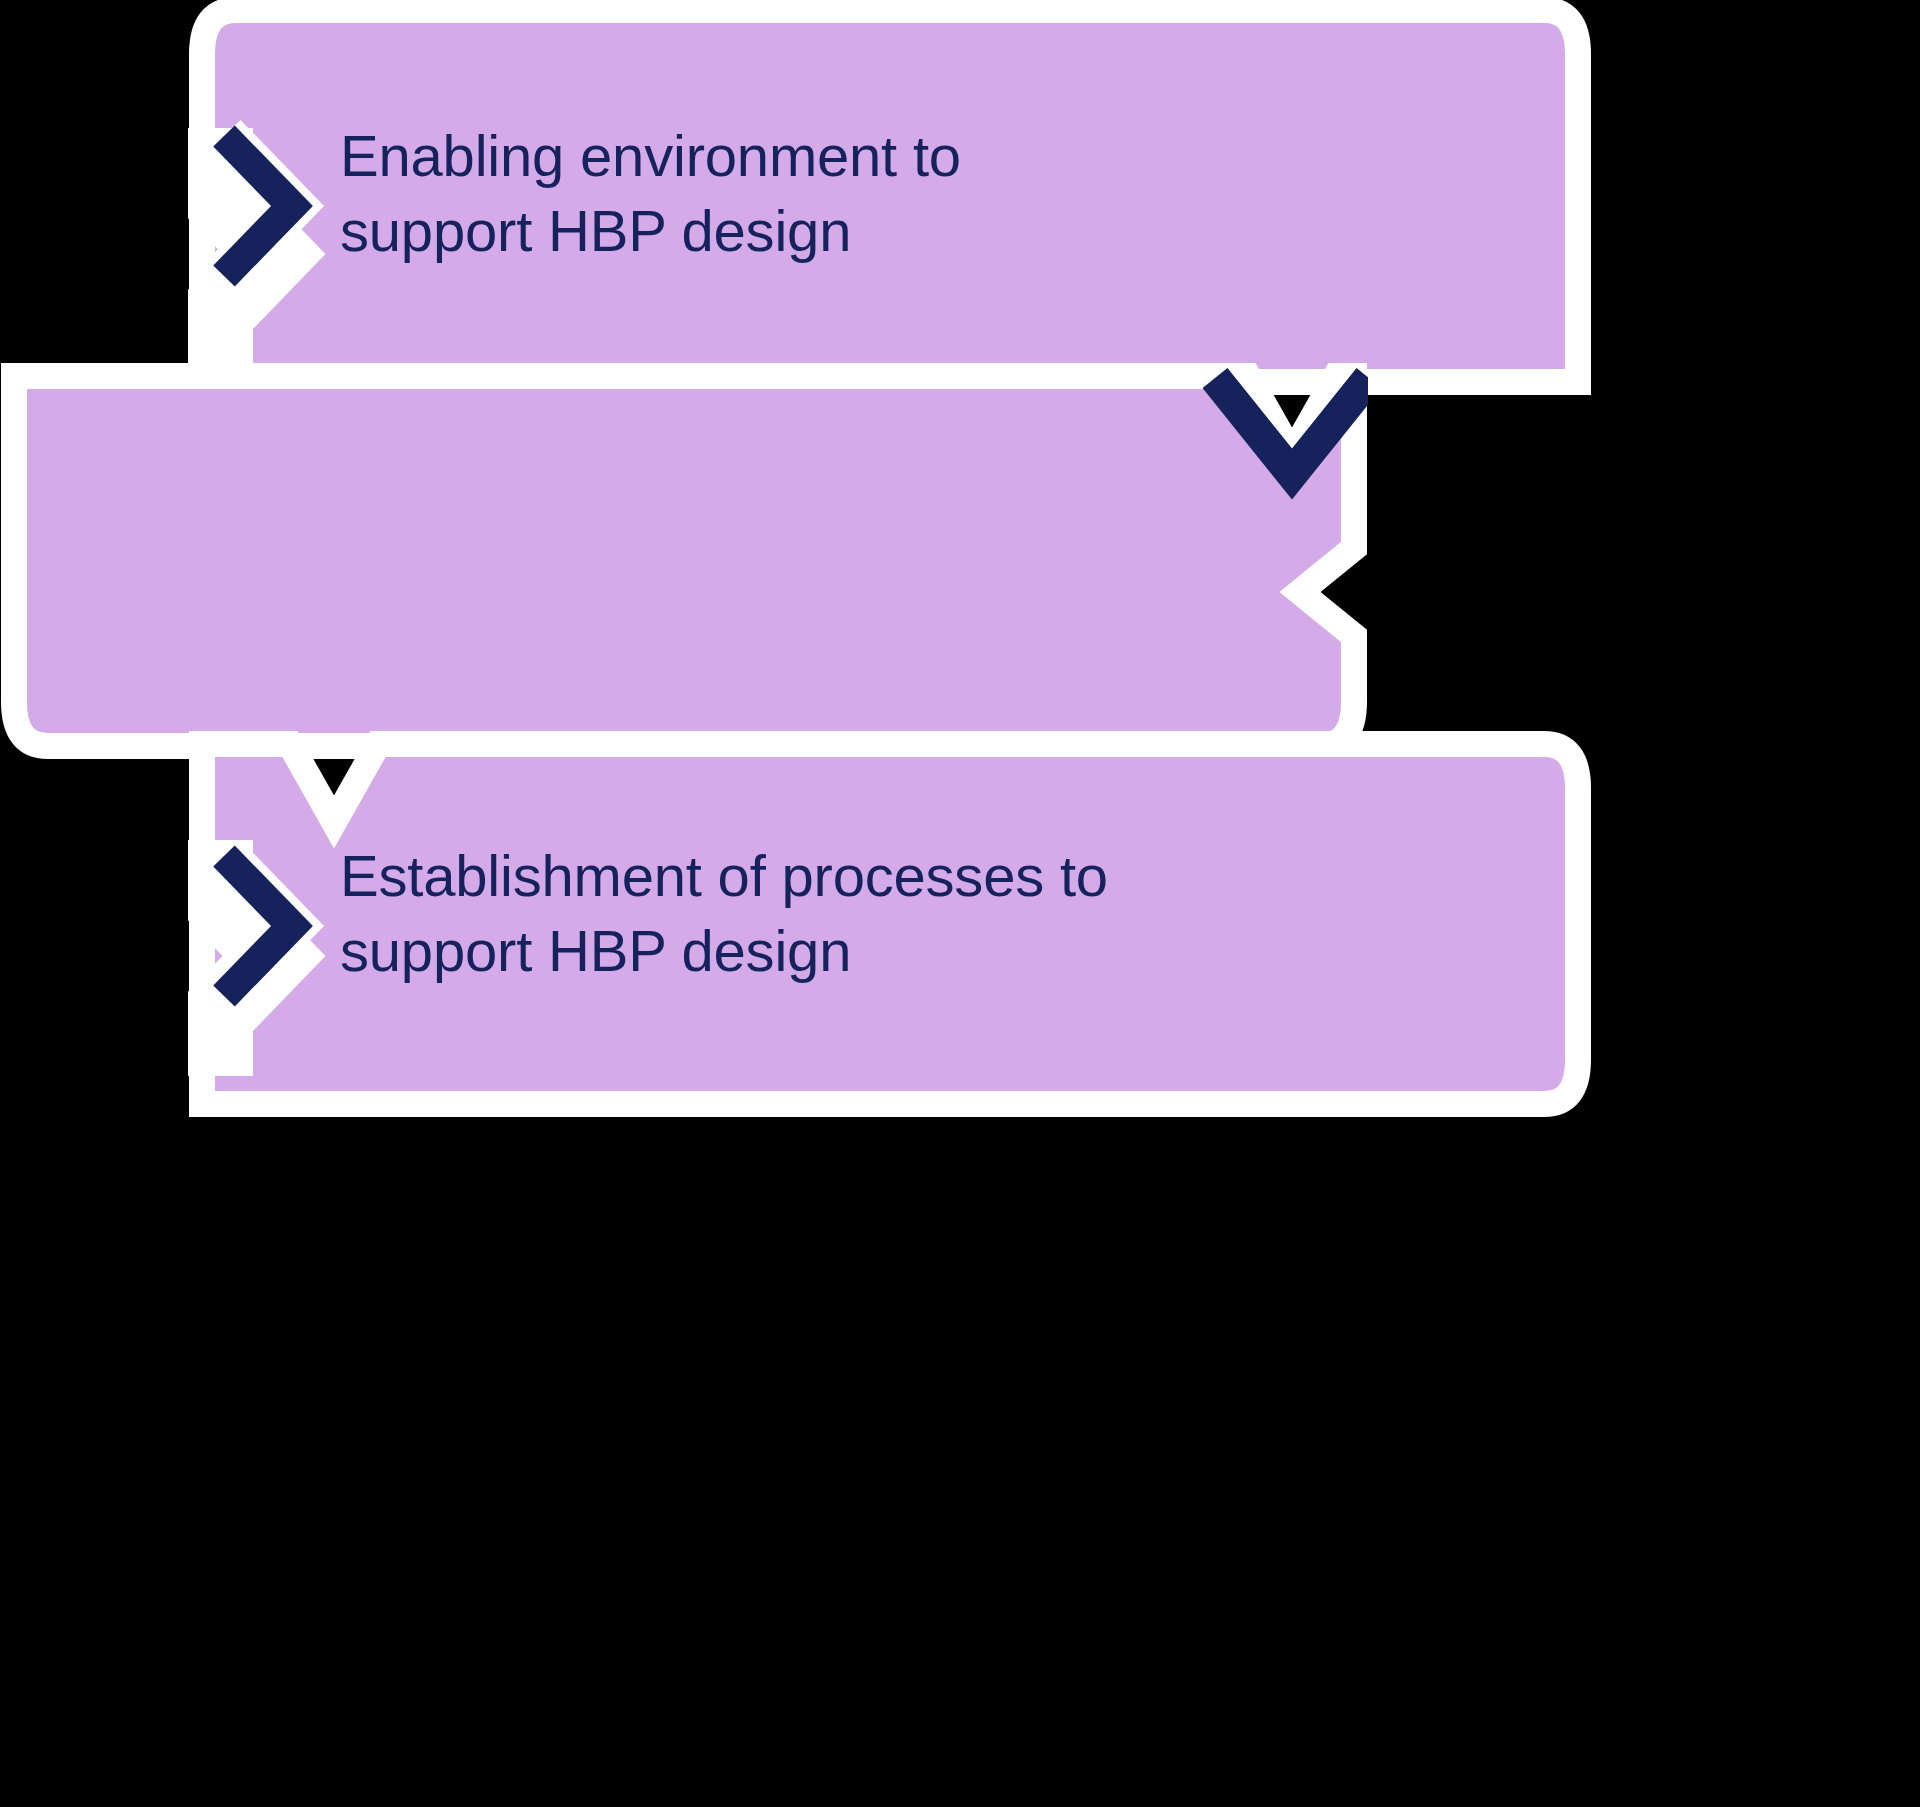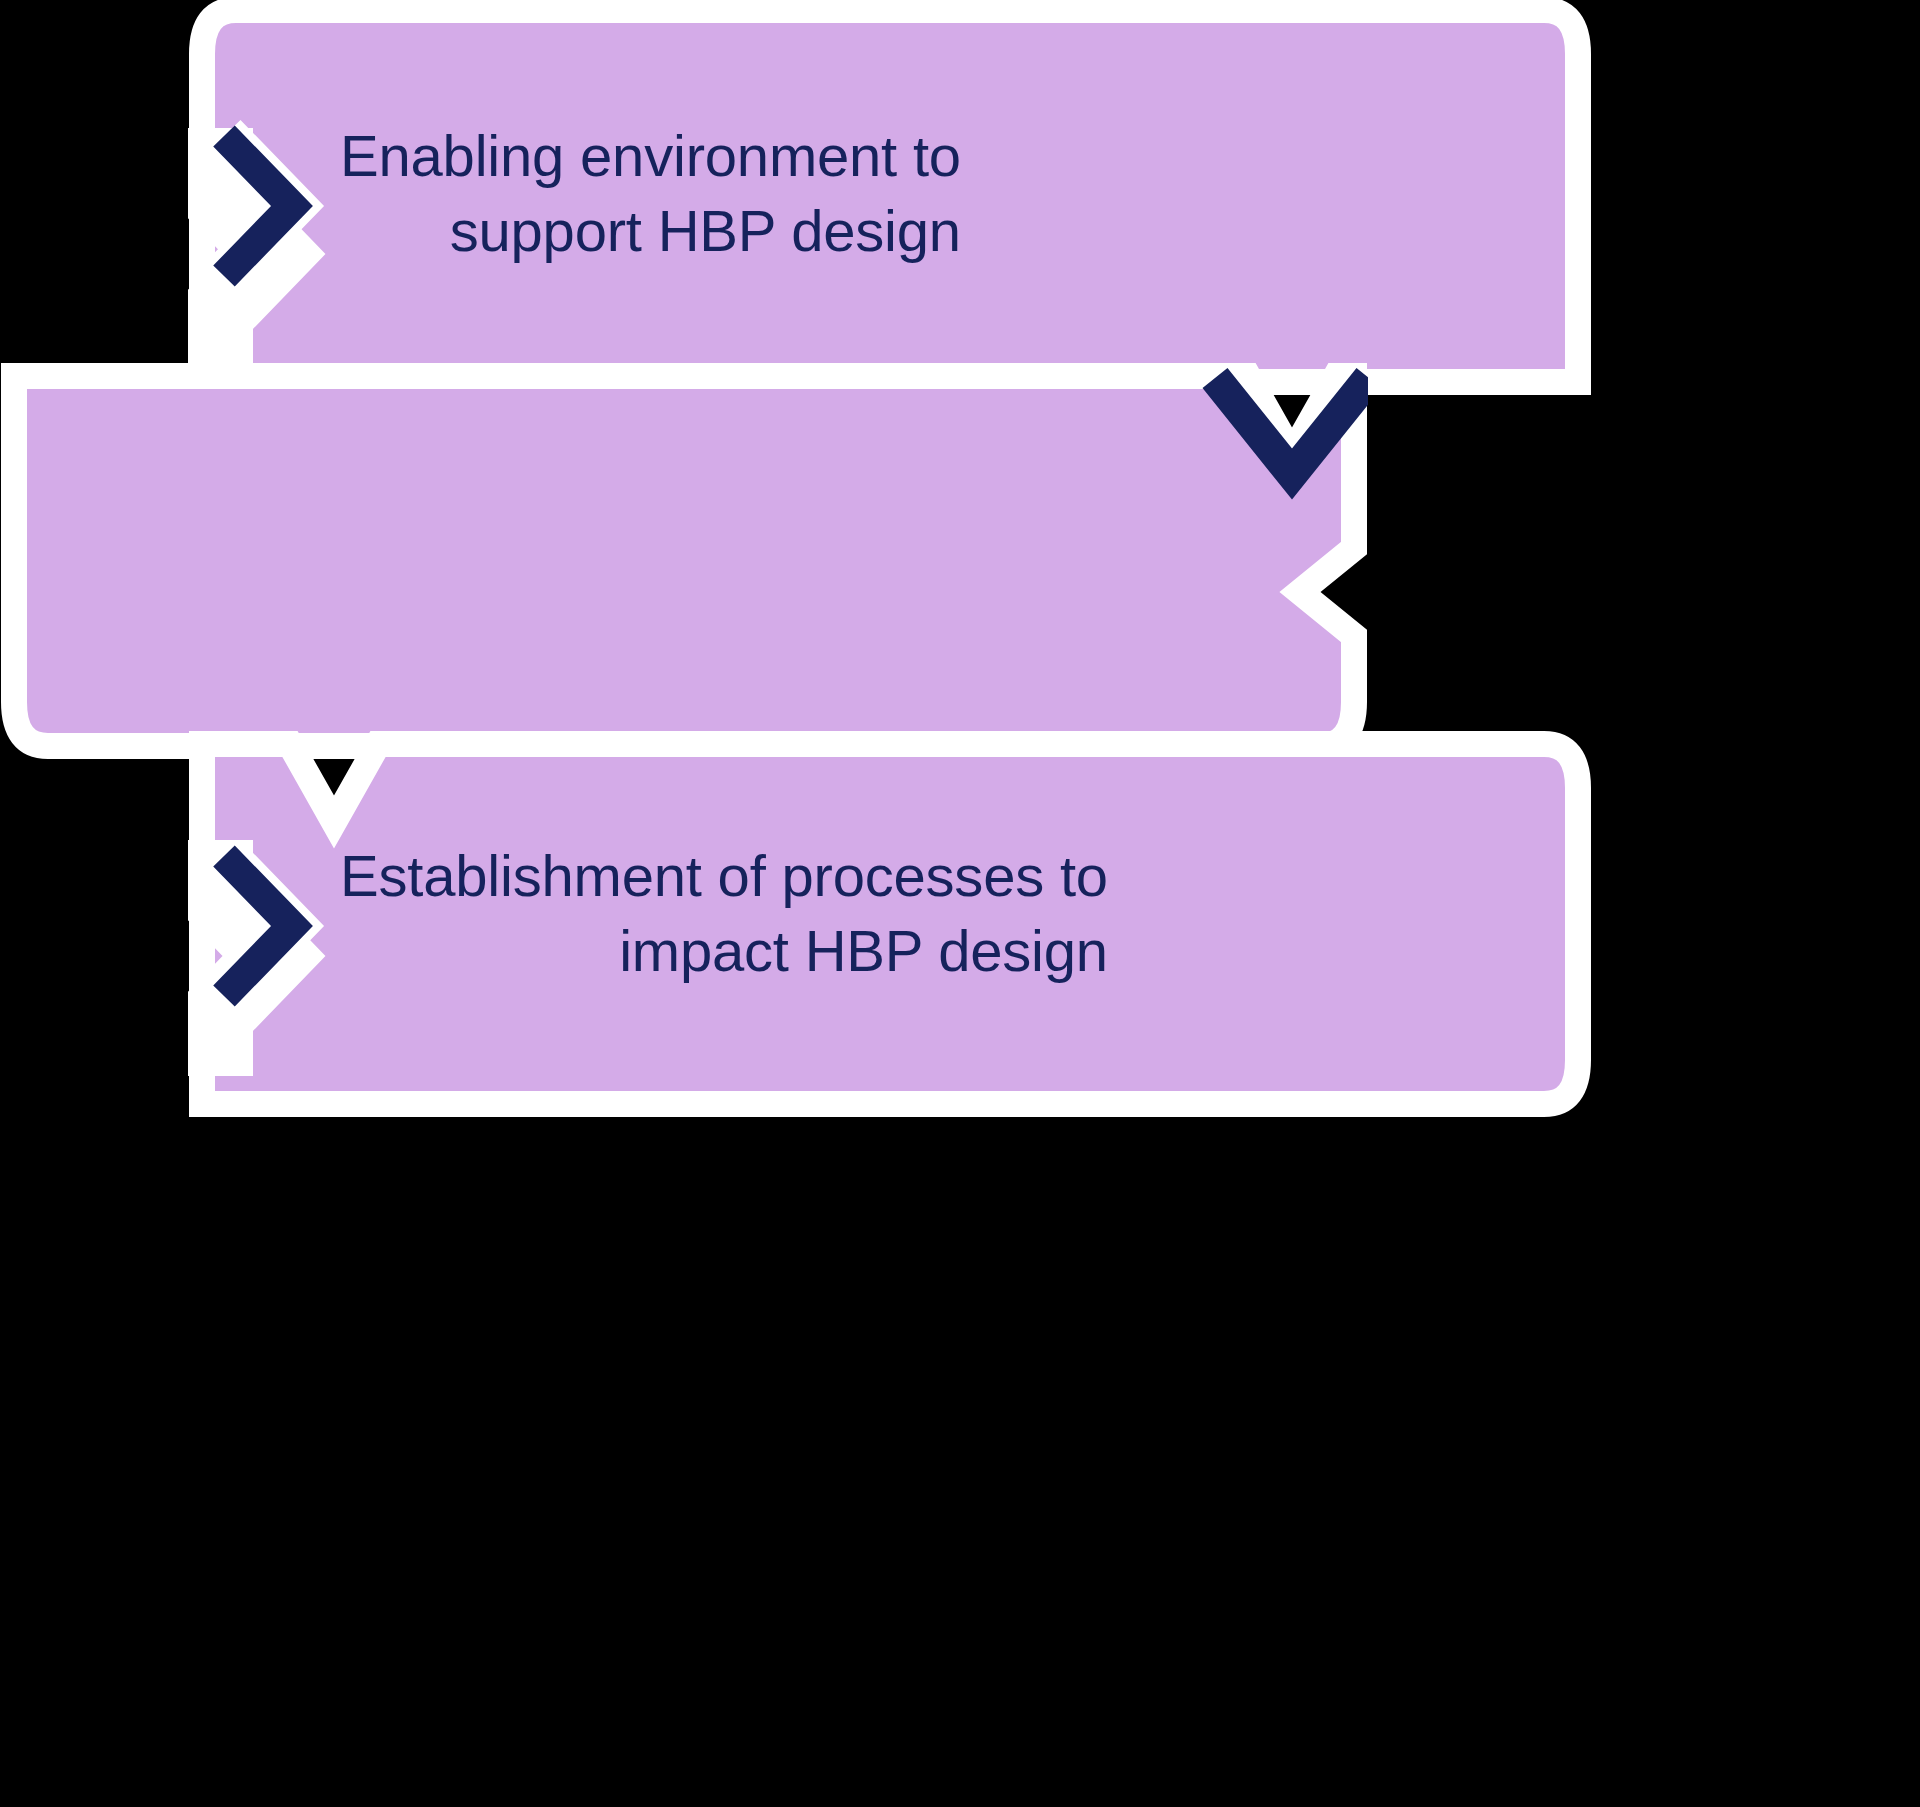--- a/index.html
+++ b/index.html
@@ -29,21 +29,20 @@
   }
   .panel-text {
     position: absolute;
     color: #16225c;
     font-size: 58px;
     line-height: 1.30;
     font-weight: 400;
     letter-spacing: -0.2px;
     white-space: pre-line;
     font-family: "Liberation Sans", sans-serif;
-    text-align: right;
   }
 
   
   #panel-1 { left: 188px;  top: -4px;   width: 1404px; height: 400px;  }
   #panel-2 { left: 0px;    top: 362px;  width: 1368px; height: 398px;  }
   #panel-3 { left: 188px;  top: 730px;  width: 1404px; height: 392px;  }
   #panel-4 { left: 0px;    top: 1075px; width: 1368px; height: 400px;  }
 
   #text-1 { left: 340px;  top: 118px;  }
 </style>
@@ -109,17 +108,17 @@
                L 14,374
                Z" fill="#d4abe8" stroke="#ffffff" stroke-width="26"></path>
     </svg>
 
     <svg class="panel-svg" viewBox="0 0 1404 392" preserveAspectRatio="none">
       <path d="M 28,110 L 28,166 L 86,226 L 28,286 L 28,346" fill="none" stroke="#ffffff" stroke-width="74" stroke-linejoin="miter"></path>
       <path d="M 36,126 L 104,196 L 36,266" fill="none" stroke="#ffffff" stroke-width="46" stroke-linejoin="miter"></path>
       <path d="M 36,126 L 104,196 L 36,266" fill="none" stroke="#16225c" stroke-width="30" stroke-linejoin="miter"></path>
     </svg>
     <div class="panel-text" style="position:absolute; left:152px; top:108px;">Establishment of processes to
-impact HBP design</div>
+support HBP design</div>
   </div>
 
 
 </div>
 
 </body></html>

